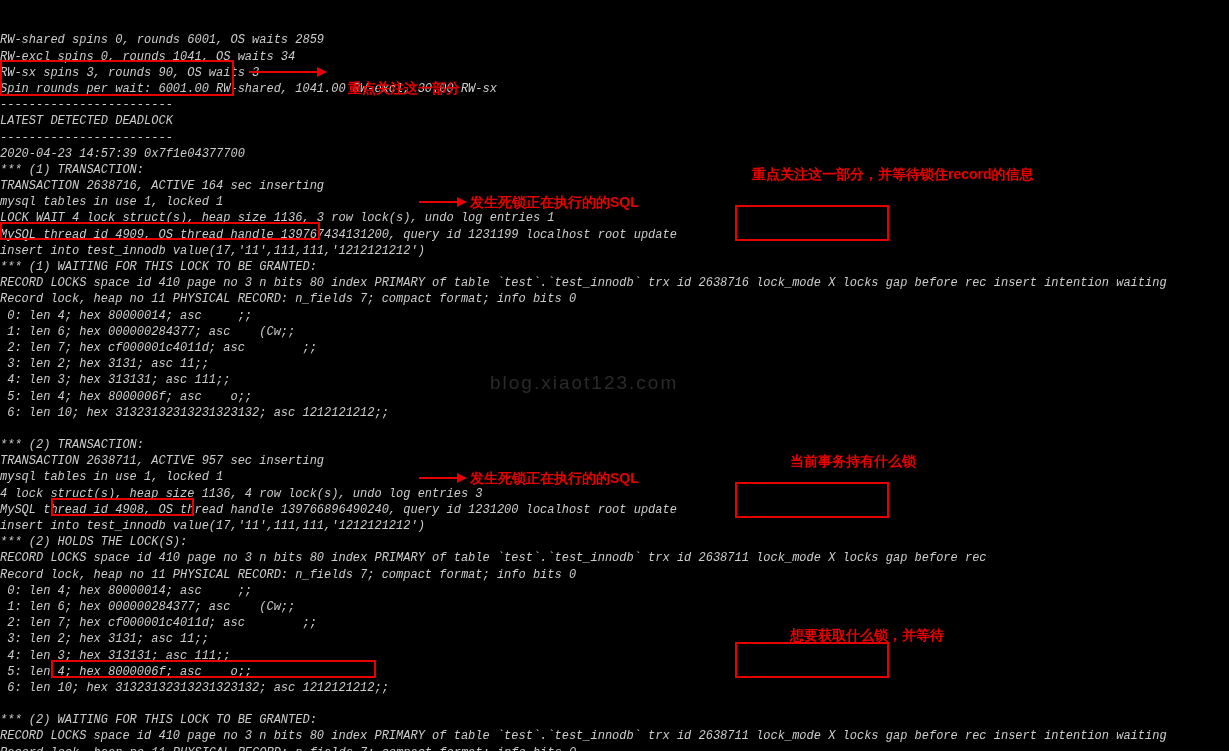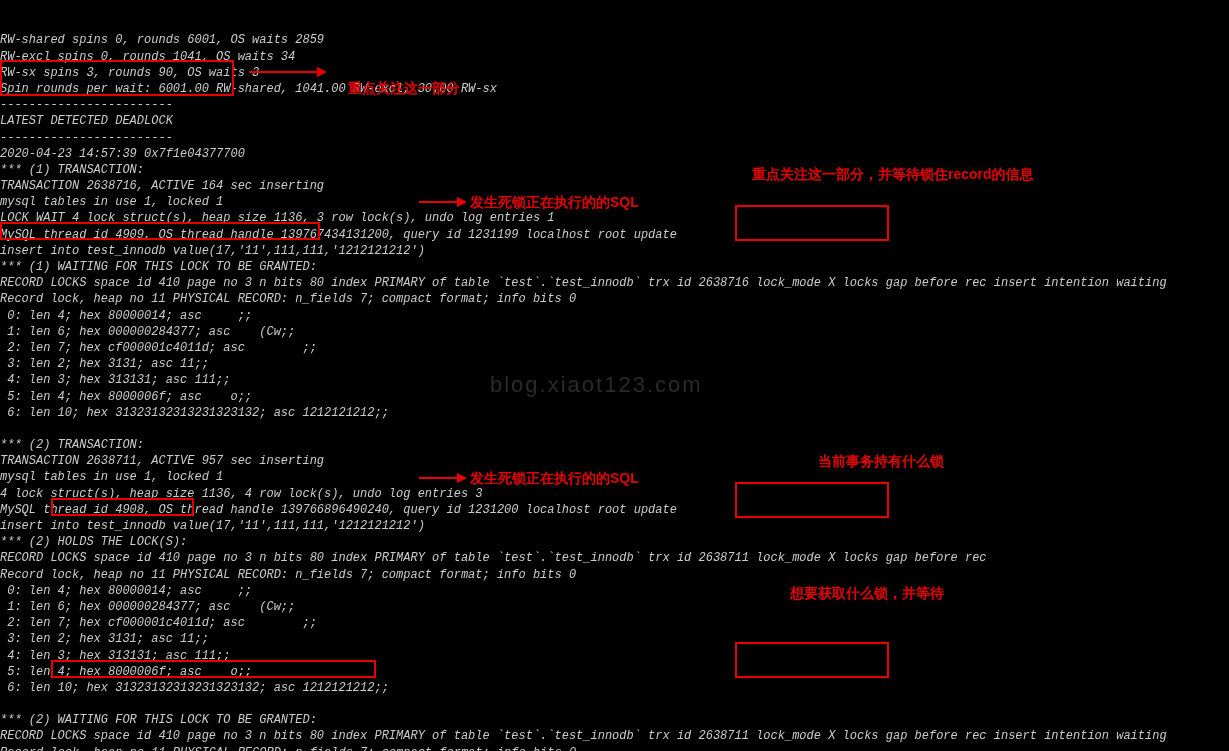--- a/index.html
+++ b/index.html
@@ -37,21 +37,21 @@
       position: absolute;
       color: #e60000;
       font-family: "Microsoft YaHei", Arial, sans-serif;
       font-size: 14px;
       font-weight: bold;
     }
     .watermark {
       position: absolute;
       color: #555555;
       font-family: Arial, sans-serif;
-      font-size: 22px;
+      font-size: 19px;
       letter-spacing: 2px;
       opacity: 0.5;
     }
     .arrow-svg {
       position: absolute;
       pointer-events: none;
     }
   </style>
 </head>
 <body>
@@ -75,29 +75,29 @@
 <svg class="arrow-svg" style="left:419px; top:192px; width:50px; height:20px;">
   <line x1="0" y1="10" x2="38" y2="10" stroke="#e60000" stroke-width="2"></line>
   <polygon points="38,5 48,10 38,15" fill="#e60000"></polygon>
 </svg>
 <div class="red-text" style="left:470px; top:193px;">发生死锁正在执行的的SQL</div>
 
 <div class="red-box" style="left:735px; top:205px; width:154px; height:36px;"></div>
 
 <div class="red-box" style="left:51px; top:498px; width:143px; height:18px;"></div>
 
-<div class="red-text" style="left:790px; top:452px;margin-left:28px;">当前事务持有什么锁</div>
+<div class="red-text" style="left:790px; top:452px;">当前事务持有什么锁</div>
 
 <svg class="arrow-svg" style="left:419px; top:468px; width:50px; height:20px;">
   <line x1="0" y1="10" x2="38" y2="10" stroke="#e60000" stroke-width="2"></line>
   <polygon points="38,5 48,10 38,15" fill="#e60000"></polygon>
 </svg>
 <div class="red-text" style="left:470px; top:469px;">发生死锁正在执行的的SQL</div>
 
 <div class="red-box" style="left:735px; top:482px; width:154px; height:36px;"></div>
 
-<div class="red-text" style="left:790px; top:584px;">想要获取什么锁，并等待</div>
+<div class="red-text" style="left:790px; top:626px;">想要获取什么锁，并等待</div>
 
 <div class="red-box" style="left:51px; top:660px; width:325px; height:18px;"></div>
 
 <div class="red-box" style="left:735px; top:642px; width:154px; height:36px;"></div>
 
 <div class="watermark" style="left:490px; top:370px;">blog.xiaot123.com</div>
 
 </body></html>

